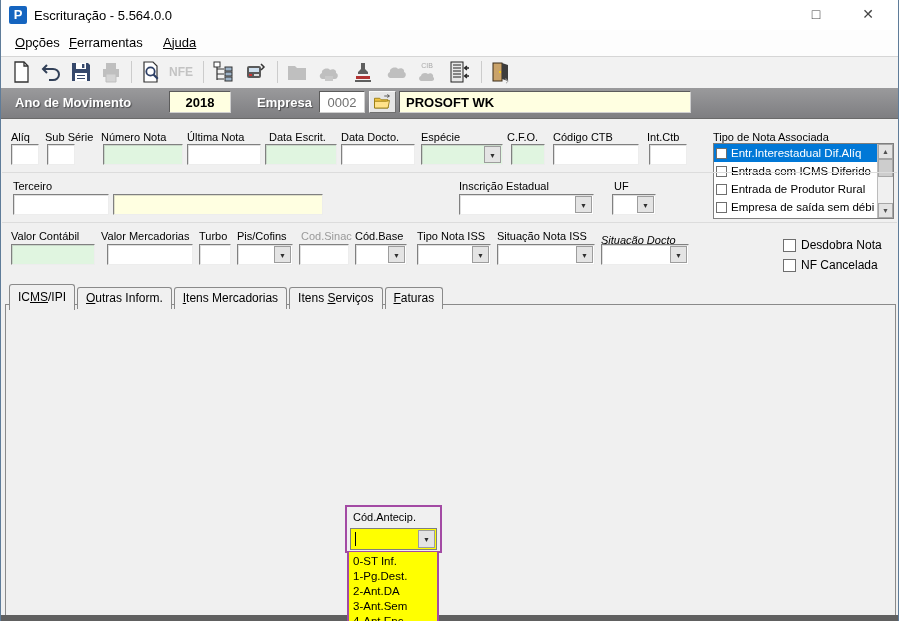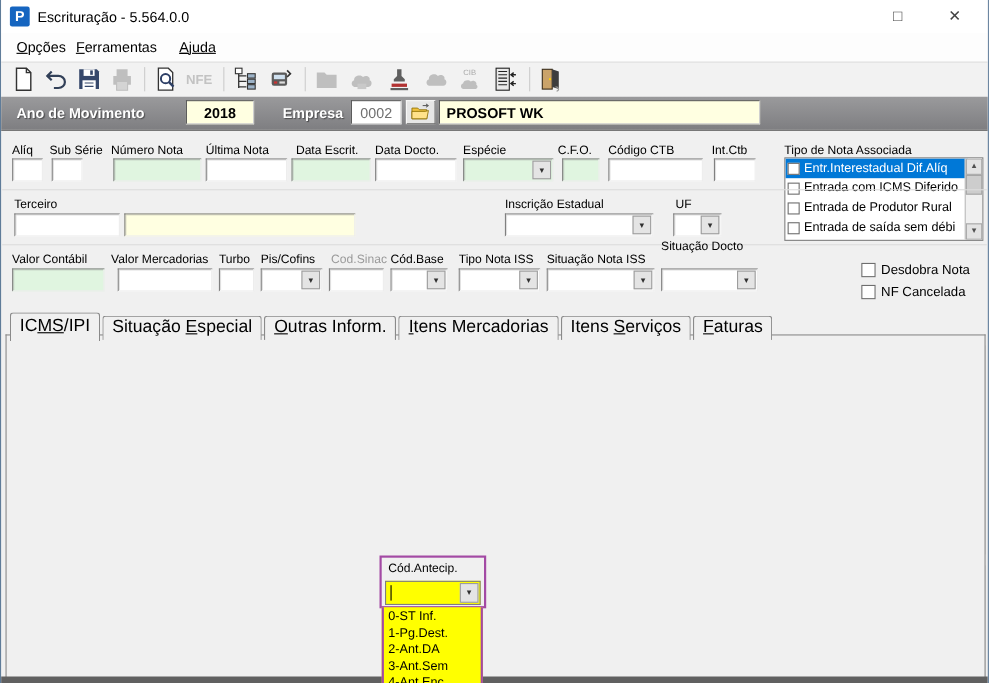--- a/index.html
+++ b/index.html
@@ -52,21 +52,21 @@
   .tnitem.sel{background:#0078d7;color:#fff;}
   .vsb{position:absolute;right:0;top:0;bottom:0;width:15px;background:#f0f0f0;border-left:1px solid #bcbcbc;}
   .sbbtn{position:absolute;left:0;right:0;height:15px;background:#e3e3e3;border:1px solid #a6a6a6;
     box-sizing:border-box;text-align:center;color:#505050;}
   .sbbtn.up::after{content:"▲";font-size:7px;line-height:13px;display:block;}
   .sbbtn.dn::after{content:"▼";font-size:7px;line-height:13px;display:block;}
   .sbthumb{position:absolute;left:0;right:0;background:#cdcdcd;border:1px solid #a6a6a6;box-sizing:border-box;}
   
   .tabs{position:absolute;left:8px;top:283px;display:flex;align-items:flex-end;z-index:3;}
   .tab{padding:3px 8px 4px 8px;border:1px solid #8a8a8a;border-bottom:none;border-radius:3px 3px 0 0;
-    background:#f0f0f0;font-size:16px;margin-right:2px;height:14px;line-height:14px;white-space:nowrap;}
+    background:#f0f0f0;font-size:12px;margin-right:2px;height:14px;line-height:14px;white-space:nowrap;}
   .tab.active{padding-top:5px;height:16px;position:relative;top:1px;background:#f0f0f0;}
   .tabpanel{position:absolute;left:4px;top:304px;width:891px;height:312px;border:1px solid #8a8a8a;
     border-bottom:none;background:#f0f0f0;box-sizing:border-box;z-index:1;}
   
   .grp{position:absolute;border:1px solid #aaaaaa;box-shadow:inset 0 0 0 1px #f8f8f8;}
   .grptitle{position:absolute;top:-8px;left:8px;background:#f0f0f0;padding:0 4px;font-weight:bold;
     font-size:12px;color:#14145e;white-space:nowrap;}
   
   .grid{position:absolute;background:#c0c0c0;border:1px solid;border-color:#7f7f7f #ededed #ededed #7f7f7f;box-sizing:border-box;}
   .totalrow{position:absolute;display:flex;}
@@ -246,21 +246,21 @@
     <div class="tnitem">
         <span class="chkbox"></span>
         <span>Entrada com ICMS Diferido</span>
       </div>
     <div class="tnitem">
         <span class="chkbox"></span>
         <span>Entrada de Produtor Rural</span>
       </div>
     <div class="tnitem">
         <span class="chkbox"></span>
-        <span>Entrada de saída sem débi</span>
+        <span>Empresa de saída sem débi</span>
       </div>
     <div class="vsb">
       <div class="sbbtn up" style="top:0;"></div>
       <div class="sbthumb" style="top:15px;height:18px;"></div>
       <div class="sbbtn dn" style="bottom:0;"></div>
     </div>
   </div>
 
   <div class="sepline" style="top:172px;"></div>
 
@@ -295,36 +295,35 @@
       <div class="cmbbtn"></div>
     </div>
   <div class="lbl" style="left:416px;top:230px;">Tipo Nota ISS</div>
   <div class="inp" style="left:416px;top:244px;width:74px;">
       <div class="cmbbtn"></div>
     </div>
   <div class="lbl" style="left:496px;top:230px;">Situação Nota ISS</div>
   <div class="inp" style="left:496px;top:244px;width:98px;">
       <div class="cmbbtn"></div>
     </div>
-  <div class="lbl" style="left:600px;top:218px;">Situação Docto</div>
+  <div class="lbl" style="left:600px;top:234px;font-style:italic;">Situação Docto</div>
   <div class="inp" style="left:600px;top:244px;width:88px;">
       <div class="cmbbtn"></div>
     </div>
   <div class="chk" style="left:782px;top:238px;">
       <span class="chkbox"></span>
       <span>Desdobra Nota</span>
     </div>
   <div class="chk" style="left:782px;top:258px;">
       <span class="chkbox"></span>
       <span>NF Cancelada</span>
     </div>
 
   <div class="tabs">
     <div class="tab active">IC<u>MS</u>/IPI</div>
-    <div class="tab">Situação <u>E</u>special</div>
     <div class="tab"><u>O</u>utras Inform.</div>
     <div class="tab"><u>I</u>tens Mercadorias</div>
     <div class="tab">Itens <u>S</u>erviços</div>
     <div class="tab"><u>F</u>aturas</div>
   </div>
   <div class="tabpanel"></div>
 
   <div class="grp" style="left:8px;top:314px;width:630px;height:178px;">
     <div class="grptitle">ICMS</div>
   </div>

